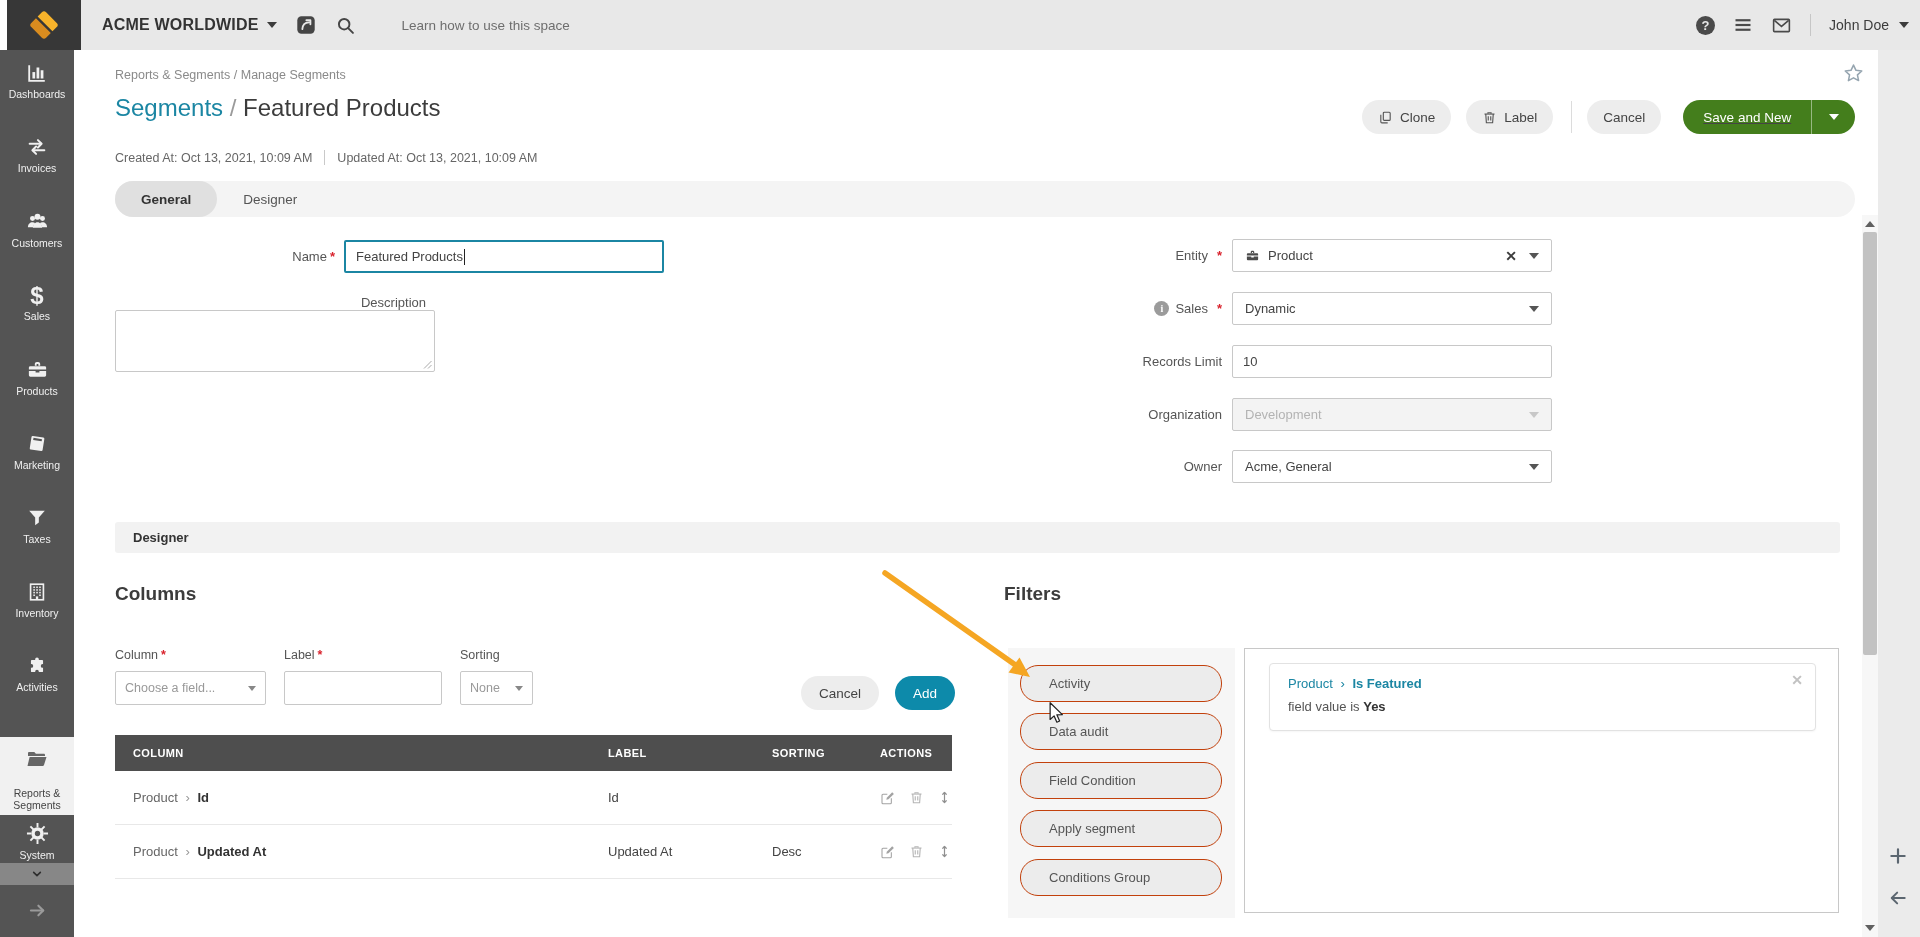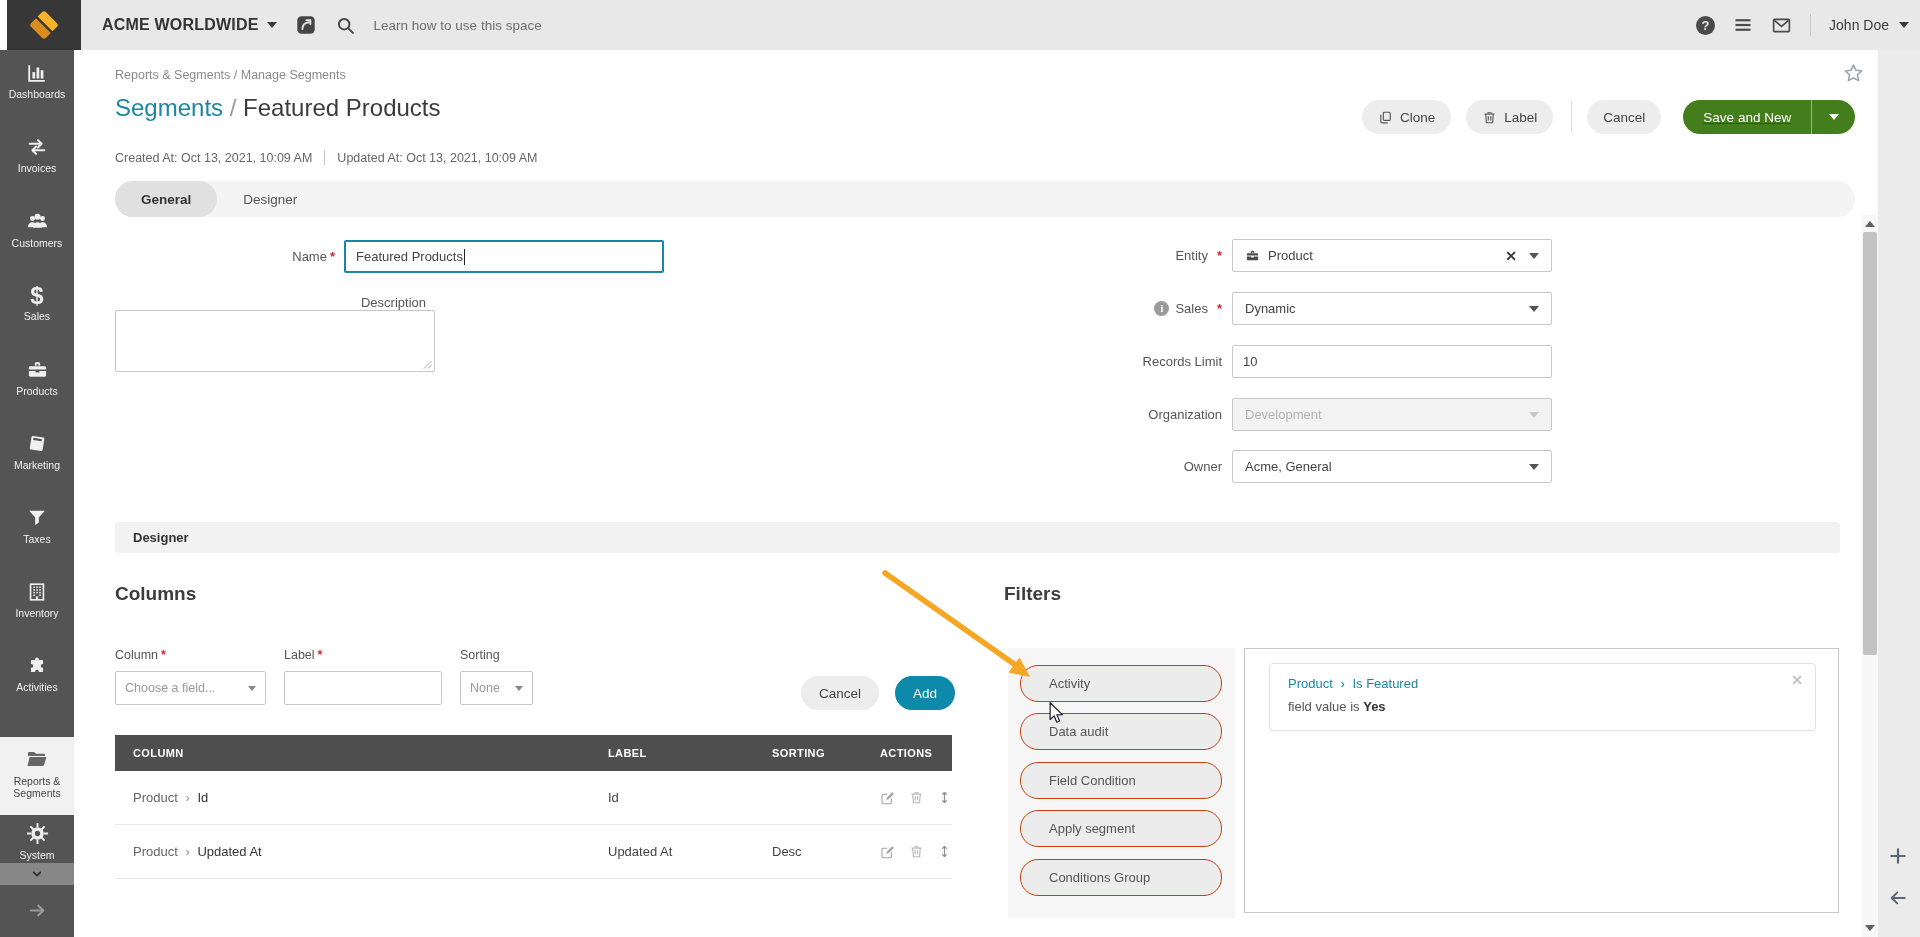--- a/index.html
+++ b/index.html
@@ -7,21 +7,21 @@
   .app { position:relative; width:1920px; height:937px; overflow:hidden;
          font-family:"Liberation Sans", sans-serif; color:#444; font-size:13px; }
 
   
   .topbar { position:absolute; left:7px; top:0; width:100%; height:50px; background:#e8e8e8; z-index:30; }
   .logo-box { position:absolute; left:0; top:0; width:74px; height:50px; background:#373737;
               display:flex; align-items:center; justify-content:center; }
   .tb-left { position:absolute; left:95px; top:0; height:50px; display:flex; align-items:center; gap:18px; }
   .org-name { font-size:16px; font-weight:bold; color:#333; letter-spacing:.2px; display:flex; align-items:center; gap:8px; }
   .caret-down { width:0; height:0; border-left:5px solid transparent; border-right:5px solid transparent; border-top:6px solid #3c3c3c; display:inline-block; }
-  .tb-hint { color:#6e6e6e; font-size:13.5px; }
+  .tb-hint { color:#6e6e6e; font-size:13.5px;margin-left:28px; }
   .tb-right { position:absolute; right:18px; top:0; height:50px; display:flex; align-items:center; gap:18px; }
   .tb-divider { width:1px; height:22px; background:#c6c6c6; }
   .help-icon { width:19px; height:19px; border-radius:50%; background:#4a4a4a; color:#e8e8e8;
                font-weight:bold; font-size:13px; line-height:19px; text-align:center; }
   .user-box { display:flex; align-items:center; gap:10px; color:#3c3c3c; font-size:14px; }
 
   
   .sidebar { position:absolute; left:0; top:50px; width:74px; bottom:0; background:#545454; z-index:25; }
   .sb-item { position:absolute; left:0; width:74px; text-align:center; color:#f0f0f0; font-size:10.5px; line-height:12px; cursor:pointer; }
   .sb-item svg { display:block; margin:0 auto 4px auto; }
@@ -103,21 +103,21 @@
   .coltable { position:absolute; left:41px; top:685px; width:837px; }
   .ct-head { display:flex; height:36px; background:#4e4e4e; color:#fff; font-size:11px; font-weight:bold;
              letter-spacing:.4px; align-items:center; }
   .ct-row { display:flex; height:54px; align-items:center; border-bottom:1px solid #e8e8e8; font-size:13px; color:#444; }
   .c1 { width:493px; padding-left:18px; }
   .c2 { width:164px; }
   .c3 { width:108px; }
   .c4 { width:72px; display:flex; align-items:center; gap:13px; }
   .path-pre { color:#666; }
   .path-sep { color:#999; margin:0 4px; }
-  .path-field { font-weight:normal; color:#333; }
+  .path-field { font-weight:bold; color:#333; }
 
   .filters-panel { position:absolute; left:934px; top:598px; width:227px; height:270px; background:#f6f6f6; }
   .crit-btn { position:absolute; left:12px; width:202px; height:37px; background:#ececec; border:1px solid #c2410c;
               border-radius:18px; display:flex; align-items:center; padding-left:28px; color:#555; font-size:13px; cursor:pointer; }
   .canvas { position:absolute; left:1170px; top:598px; width:595px; height:265px; border:1px solid #c8c8c8; background:#fff; }
   .cond-card { position:absolute; left:24px; top:14px; width:547px; height:68px; border:1px solid #e2e2e2;
                border-radius:4px; background:#fff; box-shadow:0 1px 2px rgba(0,0,0,.04); padding:12px 18px; }
   .cond-line1 { color:#1b86a3; font-size:13px; }
   .cond-line1 .path-field { color:#1b86a3; }
   .cond-line2 { margin-top:8px; color:#555; font-size:13px; }
@@ -283,21 +283,21 @@
       </svg>
       <span>Activities</span>
     </div>
     <div class="sb-item selected" style="top:687px; height:78px;">
       <svg width="24" height="24" viewBox="0 0 24 24">
         <g fill="#666">
           <path d="M3 6.2C3 5.5 3.5 5 4.2 5h5.1l1.6 1.8h7.9c.7 0 1.2.5 1.2 1.2V9H3z"></path>
           <path d="M4.6 10h16.9l-2.6 8.3c-.2.5-.6.7-1.1.7H2.5z"></path>
         </g>
       </svg>
-      <span style="display:inline-block; width:62px;">Reports &amp; Segments</span>
+      <span style="display:inline-block; width:62px;margin-top:12px;">Reports &amp; Segments</span>
     </div>
     <div class="sb-item" style="top:772px">
       <svg width="23" height="23" viewBox="0 0 24 24">
         <g fill="currentColor">
           <circle cx="12" cy="12" r="6.5"></circle>
           <path d="M11 1h2v4.5h-2zM11 18.5h2V23h-2zM1 11h4.5v2H1zM18.5 11H23v2h-4.5zM3.9 5.3l1.4-1.4 3.2 3.2-1.4 1.4zM15.5 16.9l1.4-1.4 3.2 3.2-1.4 1.4zM5.3 20.1l-1.4-1.4 3.2-3.2 1.4 1.4zM16.9 8.5l-1.4-1.4 3.2-3.2 1.4 1.4z"></path>
         </g>
         <circle cx="12" cy="12" r="2.8" fill="#545454"></circle>
       </svg>
       <span>System</span>

